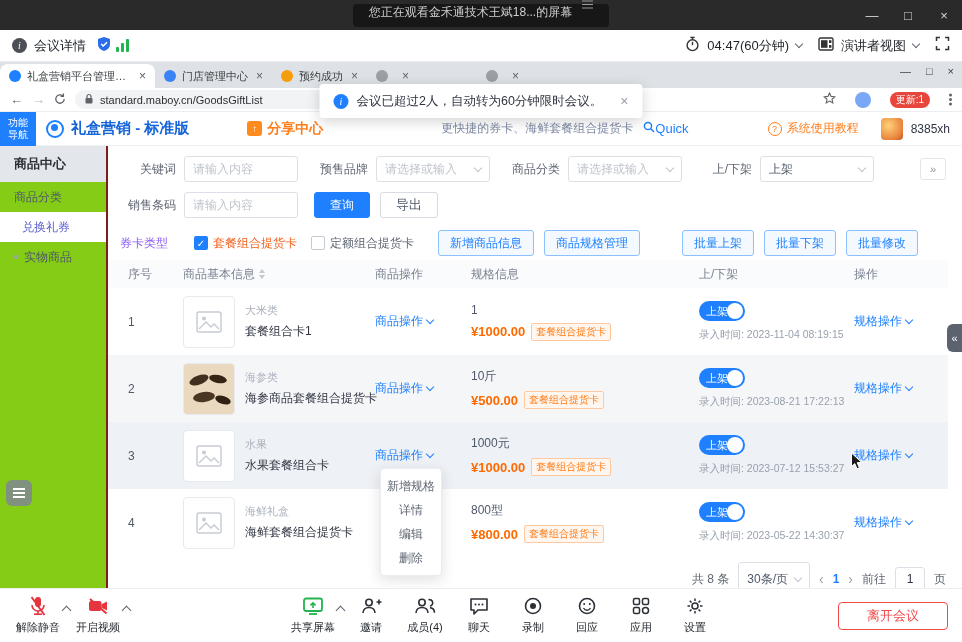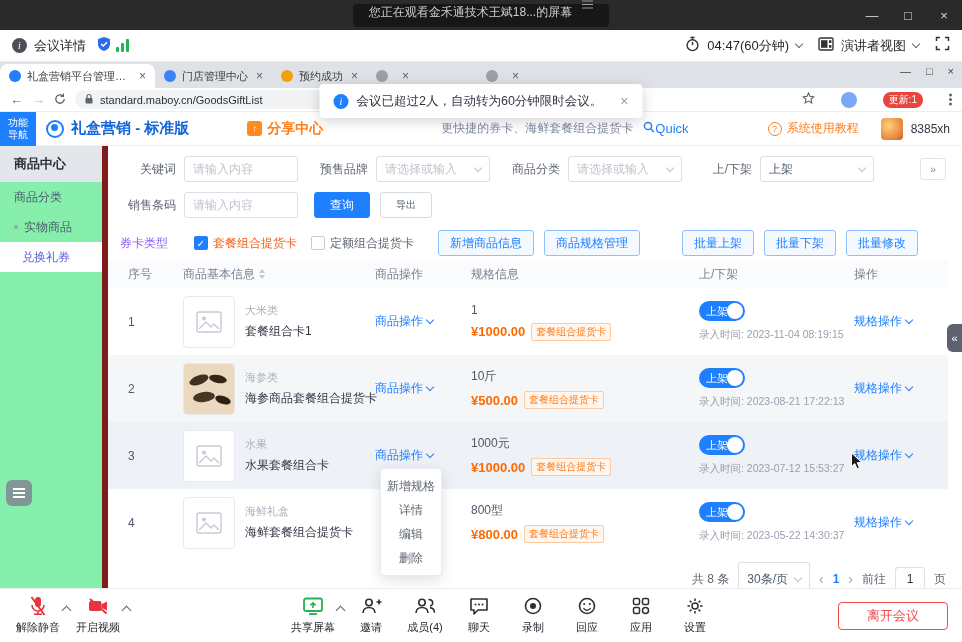--- a/index.html
+++ b/index.html
@@ -31,21 +31,21 @@
 .tab{height:24px;display:flex;align-items:center;gap:6px;padding:0 9px;font-size:11px;color:#3c4043}
 .tab.active{background:#fff;border-radius:8px 8px 0 0}
 .fav{width:12px;height:12px;border-radius:50%;flex:none}
 .ttl{max-width:104px;overflow:hidden;white-space:nowrap;text-overflow:ellipsis}
 .tx{color:#5f6368;font-size:12px;margin-left:2px}
 .bwin{position:absolute;right:8px;top:3px;display:flex;gap:15px;align-items:center;color:#3c4043;font-size:11px}
 .addrbar{position:absolute;top:88px;left:0;right:0;height:24px;background:#fff;display:flex;align-items:center;gap:9px;padding:0 10px;z-index:10;border-bottom:1px solid #eceef1}
 .nav-g{font-size:13px;color:#5f6368}
 .nav-g.dis{color:#b6b9be}
 .urlbox{width:560px;height:19px;border-radius:10px;background:#f1f3f4;display:flex;align-items:center;gap:6px;padding:0 9px;font-size:11px;color:#2b2f33}
-.addr-right{margin-left:auto;display:flex;align-items:center;gap:26px}
+.addr-right{margin-left:auto;display:flex;align-items:center;gap:19px}
 .avatar-dot{width:16px;height:16px;border-radius:50%;background:#7ba7f7}
 .upd-pill{height:16px;padding:0 6px;border-radius:8px;background:#e8463c;color:#fff;font-size:10px;display:flex;align-items:center}
 .vdots{width:3px;height:3px;border-radius:50%;background:#5f6368;box-shadow:0 -4.5px 0 #5f6368,0 4.5px 0 #5f6368}
 
 
 .appheader{position:absolute;top:112px;left:0;right:0;height:34px;background:#fff;border-bottom:1px solid #f0f1f4;display:flex;align-items:center;z-index:9}
 .func-nav{width:36px;height:34px;background:#1e80ff;color:#fff;font-size:10px;line-height:12px;display:flex;flex-direction:column;align-items:center;justify-content:center;flex:none}
 .brand{display:flex;align-items:center;gap:7px;margin-left:10px}
 .brand-ring{width:18px;height:18px;border:2.5px solid #1e80ff;border-radius:50%;position:relative;flex:none}
 .brand-ring::after{content:'';position:absolute;left:2.5px;top:2.5px;width:7px;height:7px;background:#1e80ff;border-radius:50%}
@@ -57,42 +57,42 @@
 .quick{display:flex;align-items:center;margin-left:10px;color:#1e80ff;font-size:13px}
 .hdr-right{margin-left:auto;display:flex;align-items:center;gap:8px;padding-right:12px}
 .help{display:flex;align-items:center;gap:5px;margin-right:14px}
 .help-ic{width:14px;height:14px;border-radius:50%;border:1.3px solid #ff7d1a;color:#ff7d1a;font-size:9px;display:flex;align-items:center;justify-content:center}
 .help-tx{color:#ff7d1a;font-size:12px;white-space:nowrap}
 .user-avatar{width:22px;height:22px;border-radius:4px;background:radial-gradient(circle at 35% 35%,#ffd27a,#e8833a 70%,#b8542a)}
 .user-name{font-size:12px;color:#303541}
 
 
 .content{position:absolute;top:146px;left:0;right:0;bottom:54px;display:flex;z-index:5}
-.sidebar{width:108px;background:#86efac;border-right:6px solid #7f1d1d;position:relative;flex:none}
+.sidebar{width:108px;background:#84cc16;border-right:2px solid #7f1d1d;position:relative;flex:none}
 .side-section{height:36px;background:#e3e6ea;display:flex;align-items:center;padding-left:14px;font-size:13px;font-weight:bold;color:#2b2f36}
 .side-item{height:30px;display:flex;align-items:center;padding-left:14px;font-size:12px;color:#4e5969;gap:6px}
 .side-item .dotmark{width:4px;height:4px;border-radius:50%;background:#9aa1ad;flex:none}
 .side-item.active{background:#fff;color:#5b5fce;padding-left:22px}
 .side-burger{position:absolute;top:218px;right:6px}
 .main{flex:1;position:relative;background:#fff;overflow:hidden}
 
 
 .frow{position:absolute;left:12px;display:flex;align-items:center}
 .frow.r1{top:10px}.frow.r2{top:46px}
 .flabel{width:56px;text-align:right;margin-right:8px;font-size:12px;color:#5f6672;flex:none;white-space:nowrap}
 .inp{width:114px;height:26px;border:1px solid #dcdfe6;border-radius:3px;padding:0 8px;font-size:12px;color:#303541;outline:none;background:#fff}
 .inp::placeholder{color:#bfc4cc}
 .selbox{width:114px;height:26px;border:1px solid #dcdfe6;border-radius:3px;display:flex;align-items:center;justify-content:space-between;padding:0 8px;background:#fff}
 .selbox .ph{font-size:12px;color:#bfc4cc;white-space:nowrap}
 .selbox .val{font-size:12px;color:#4e5969}
 .chev-g{width:6px;height:6px;border-right:1.3px solid #c0c4cc;border-bottom:1.3px solid #c0c4cc;transform:rotate(45deg);margin-top:-3px;flex:none}
 .chev-b{width:6px;height:6px;border-right:1.3px solid #1e80ff;border-bottom:1.3px solid #1e80ff;transform:rotate(45deg);margin-top:-3px;flex:none}
 .mlA{margin-left:14px}
 .btn-primary{height:26px;padding:0 15px;background:#1e80ff;border:1px solid #1e80ff;color:#fff;font-size:12px;border-radius:3px;display:flex;align-items:center;margin-left:16px}
-.btn-plain{height:26px;padding:0 15px;background:#fff;border:1px solid #d8dbe2;color:#4e5969;font-size:10px;border-radius:3px;display:flex;align-items:center;margin-left:10px}
+.btn-plain{height:26px;padding:0 15px;background:#fff;border:1px solid #d8dbe2;color:#4e5969;font-size:13px;border-radius:3px;display:flex;align-items:center;margin-left:10px}
 .collapse-btn{position:absolute;top:12px;right:16px;width:26px;height:22px;border:1px solid #e2e5ea;border-radius:3px;display:flex;align-items:center;justify-content:center;color:#8b919c;font-size:11px;background:#fff}
 
 
 .arow{position:absolute;top:84px;left:12px;display:flex;align-items:center}
 .alabel{font-size:12px;color:#8b5cf6;margin-right:26px;white-space:nowrap}
 .cbgroup{display:flex;align-items:center;gap:5px;margin-right:14px}
 .cb{width:14px;height:14px;border-radius:2px;flex:none;display:flex;align-items:center;justify-content:center}
 .cb.checked{background:#1e80ff;color:#fff;font-size:10px}
 .cb.un{border:1px solid #c6cad2;background:#fff}
 .cb-orange{font-size:12px;color:#f2611d;white-space:nowrap}
@@ -318,26 +318,26 @@
       <span class="user-name">8385xh</span>
     </div>
   </div>
 
   <div class="content">
     <aside class="sidebar">
       <div class="side-section">商品中心</div>
       <div class="side-item">
         <span>商品分类</span>
       </div>
+      <div class="side-item active">
+        <span>兑换礼券</span>
+      </div>
       <div class="side-item">
         <span class="dotmark"></span>
         <span>实物商品</span>
-      </div>
-      <div class="side-item active">
-        <span>兑换礼券</span>
       </div>
       <span class="side-burger"><span class="burger-g"></span></span>
     </aside>
 
     <div class="main">
 
       <div class="frow r1">
         <span class="flabel">关键词</span>
         <input class="inp" placeholder="请输入内容" style="">
         <span class="flabel mlA">预售品牌</span>

